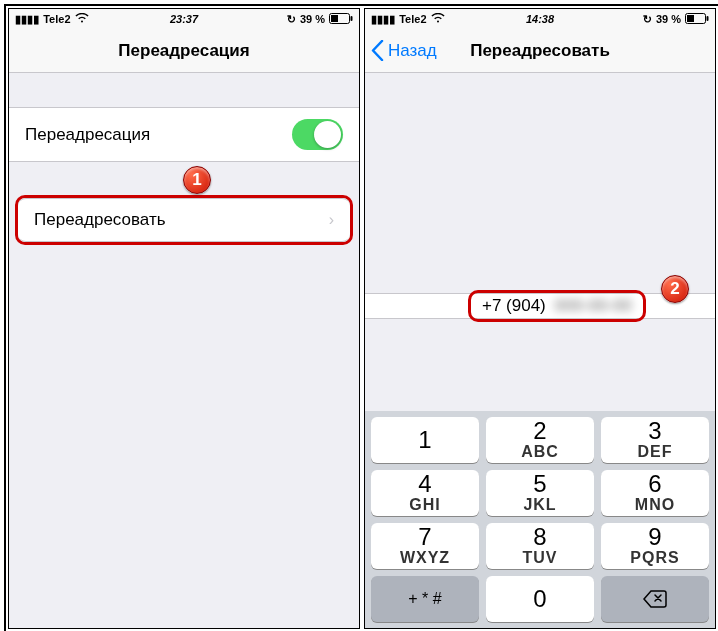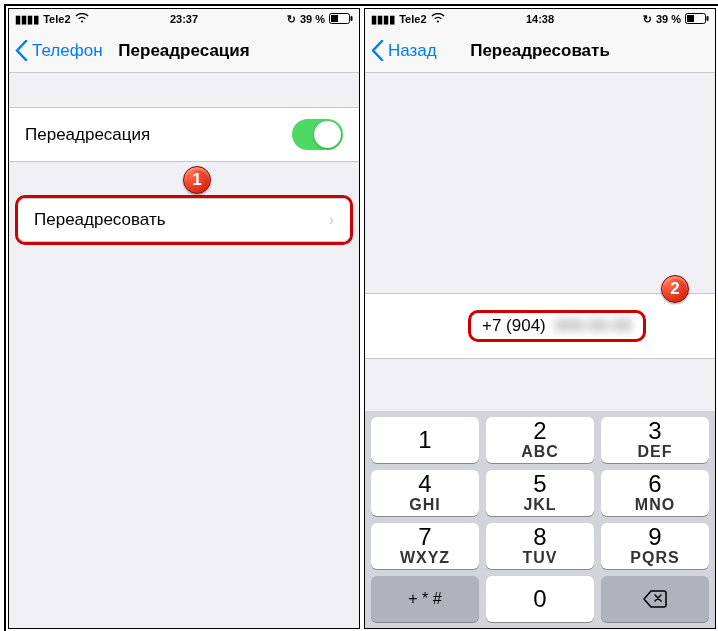--- a/index.html
+++ b/index.html
@@ -2,21 +2,21 @@
 <html><head>
 <meta charset="utf-8">
 <style>
   * { box-sizing: border-box; margin: 0; padding: 0; font-family: -apple-system, Helvetica, Arial, sans-serif; }
   body { background: #fff; padding: 4px; }
   .wrap { display: flex; gap: 4px; border: 2px solid #000; padding: 2px; width: 718px; height: 631px; }
   .phone { width: 352px; height: 621px; border: 1px solid #000; background: #EFEFF4; display: flex; flex-direction: column; position: relative; overflow: hidden; }
 
   .status { height: 20px; background: #F8F8F8; display: flex; align-items: center; justify-content: space-between; padding: 0 6px; font-size: 11px; font-weight: 600; color: #000; }
   .status .sl, .status .sr { display: flex; align-items: center; gap: 4px; }
-  .status .time { position: absolute; left: 50%; transform: translateX(-50%); }
+  .status .time { position: absolute; left: 50%; transform: translateX(-50%); font-style: italic; }
 
   .nav { height: 44px; background: #F8F8F8; border-bottom: 1px solid #C8C7CC; display: flex; align-items: center; position: relative; }
   .nav .back { display: flex; align-items: center; color: #007AFF; font-size: 17px; padding-left: 6px; }
   .nav .back svg { width: 13px; height: 21px; margin-right: 4px; }
   .nav .title { position: absolute; left: 50%; transform: translateX(-50%); font-size: 17px; font-weight: 600; color: #000; }
 
   .spacer-top { height: 34px; }
   .cell { background: #fff; border-top: 1px solid #C8C7CC; border-bottom: 1px solid #C8C7CC; padding: 11px 16px; display: flex; align-items: center; justify-content: space-between; font-size: 17px; color: #000; }
   .cell.link { color: #000; }
   .cell .chev { color: #C7C7CC; font-size: 16px; }
@@ -24,21 +24,21 @@
   .toggle { width: 51px; height: 31px; border-radius: 16px; background: #4CD964; position: relative; }
   .toggle .knob { position: absolute; right: 2px; top: 2px; width: 27px; height: 27px; border-radius: 50%; background: #fff; box-shadow: 0 1px 3px rgba(0,0,0,.3); }
 
   .gap { height: 36px; }
 
   .highlight { border: 3px solid #CC0000; border-radius: 10px; margin: -3px 6px; box-shadow: 0 0 0 1px #fff inset; }
   .highlight .cell { border-radius: 8px; }
 
   .badge { position: absolute; width: 28px; height: 28px; border-radius: 50%; background: radial-gradient(circle at 30% 30%, #ff6b4a, #cc1100); color: #fff; font-weight: 700; font-size: 17px; display: flex; align-items: center; justify-content: center; border: 1px solid #800; box-shadow: inset 0 2px 3px rgba(255,255,255,.5), 0 1px 2px rgba(0,0,0,.4); }
 
-  .input-cell { background: #fff; border-top: 1px solid #C8C7CC; border-bottom: 1px solid #C8C7CC; padding: 20px 16px; font-size: 17px; color: #000; text-align: center; }
+  .input-cell { background: #fff; border-top: 1px solid #C8C7CC; border-bottom: 1px solid #C8C7CC; padding: 0 16px; font-size: 17px; color: #000; text-align: center; }
   .blurred { filter: blur(4px); opacity: .6; margin-left: 4px; }
 
   .kbd { margin-top: auto; background: #D1D5DB; padding: 6px; display: grid; grid-template-columns: repeat(3,1fr); gap: 7px; }
   .key { background: #fff; border-radius: 6px; height: 46px; display: flex; flex-direction: column; align-items: center; justify-content: center; box-shadow: 0 1px 0 #888; }
   .key .num { font-size: 24px; font-weight: 400; line-height: 1; }
   .key .let { font-size: 16px; font-weight: 700; letter-spacing: 1px; color: #333; }
   .key.fn { background: #AEB3BC; color: #000; font-size: 17px; justify-content: center; }
   .key.fn .num { font-size: 16px; }
   .key.del { background: #AEB3BC; }
 
@@ -69,26 +69,20 @@
           <svg width="24" height="11" viewBox="0 0 24 11">
               <rect x="0.5" y="0.5" width="20" height="10" rx="2" fill="none" stroke="#000"></rect>
               <rect x="2" y="2" width="7" height="7" fill="#000"></rect>
               <rect x="21.5" y="3" width="2" height="5" rx="1" fill="#000"></rect>
             </svg>
         </span>
       </div>
     </div>
 
     <div class="nav">
-      <div class="back">
-        <svg viewBox="0 0 13 21">
-            <path d="M11 1L2 10.5 11 20" stroke="#007AFF" stroke-width="2.5" fill="none" stroke-linecap="round" stroke-linejoin="round"></path>
-          </svg>
-        <span>Телефон</span>
-      </div>
       <div class="title">Переадресация</div>
     </div>
 
     <div class="spacer-top"></div>
 
     <div class="cell">
       <span>Переадресация</span>
       <div class="toggle">
           <div class="knob"></div>
         </div>

